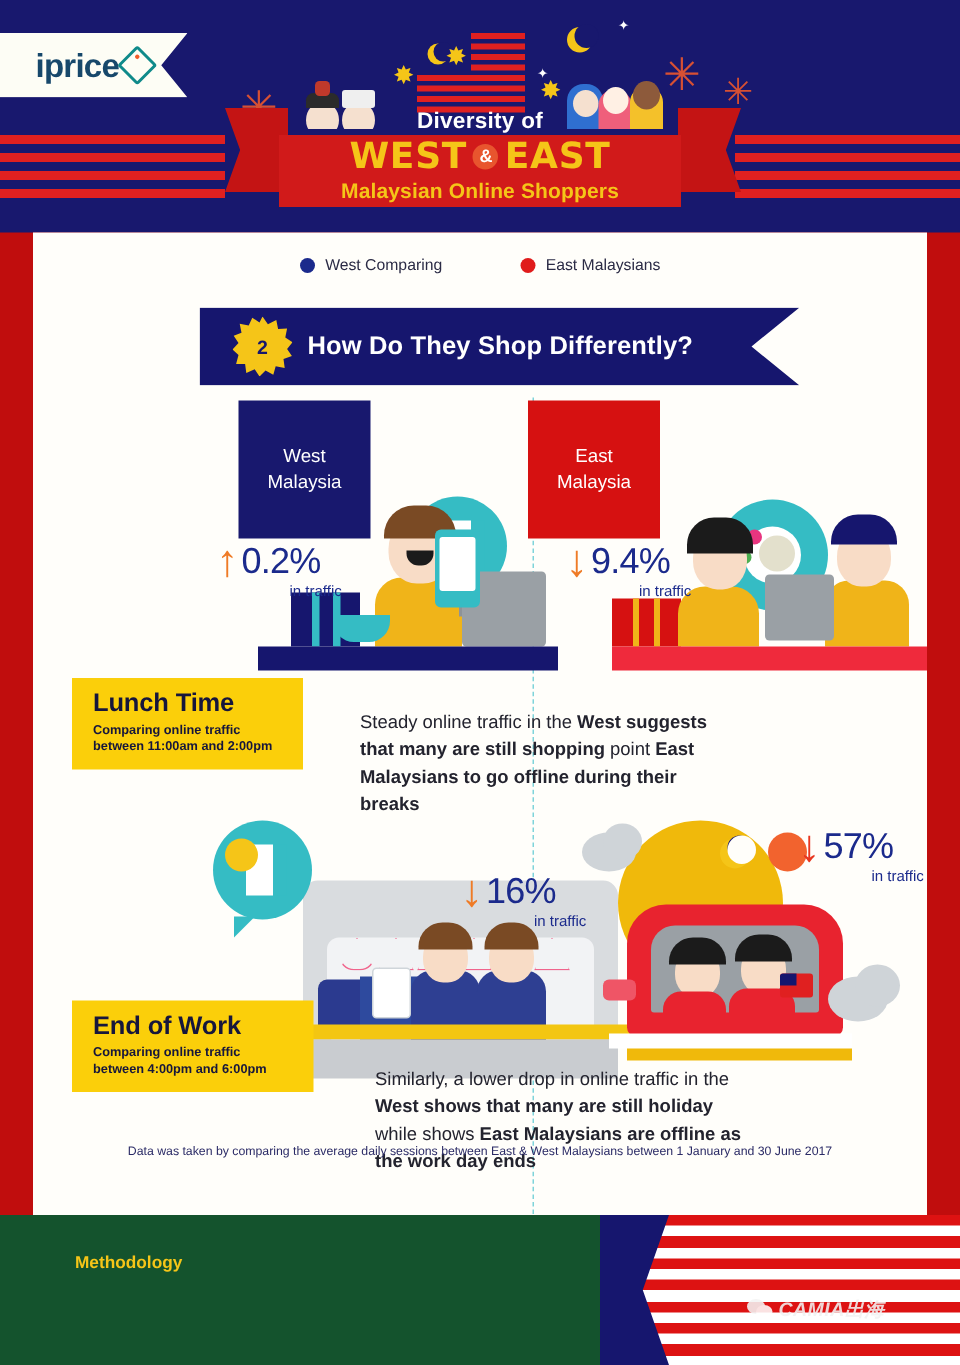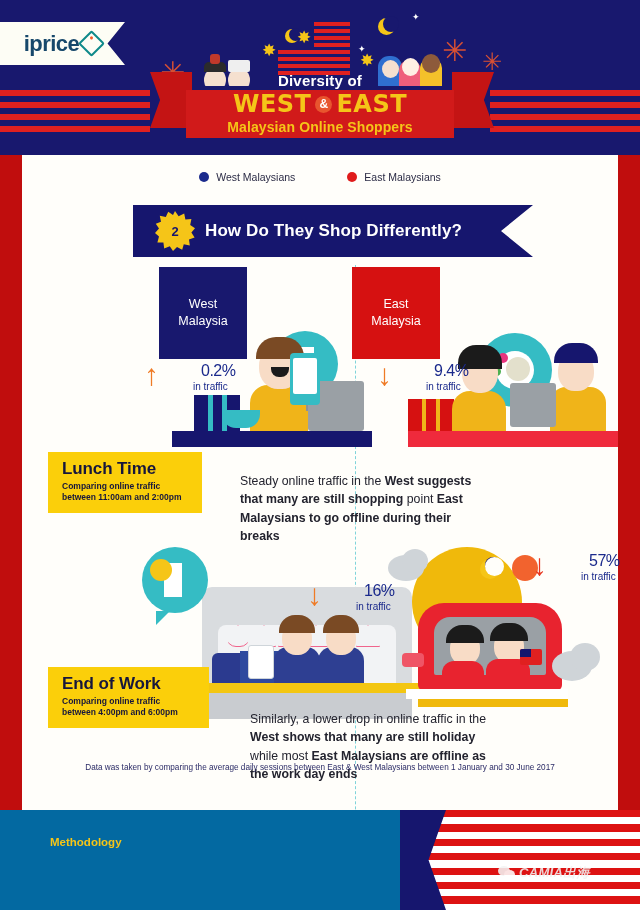--- a/index.html
+++ b/index.html
@@ -65,21 +65,21 @@
      color:#fff;font-size:12.5px;line-height:1.35;text-align:center;}
   .flagbox.west{left:137px;top:112px;background:#18186e;}
   .flagbox.east{left:330px;top:112px;background:#d61111;}
 
   .stat{position:absolute;display:flex;align-items:flex-start;gap:2px;}
   .arrow{font-size:30px;line-height:.78;font-weight:bold;}
   .arrow.up{color:#ef7b26;}
   .arrow.dn{color:#ef7b26;}
   .arrow.dnred{color:#e8361f;}
   .statnums{display:flex;flex-direction:column;}
-  .statval{font-size:16px;color:#1b2a8c;line-height:1;font-weight:400;letter-spacing:-.5px;margin-left:40px;}
+  .statval{font-size:24px;color:#1b2a8c;line-height:1;font-weight:400;letter-spacing:-.5px;}
   .statlbl{font-size:10px;color:#1b2a8c;font-weight:normal;margin-top:2px;margin-left:32px;}
 
   .yellowtag{position:absolute;background:#fbcf0a;padding:7px 12px 9px 14px;z-index:7;}
   .yellowtag .yt-title{font-size:17px;font-weight:bold;color:#16163c;letter-spacing:-.1px;}
   .yellowtag .yt-sub{font-size:8.5px;font-weight:bold;color:#16163c;line-height:1.35;margin-top:2px;}
 
   .para{position:absolute;font-size:12.3px;line-height:1.5;color:#23232e;}
   .para b{font-weight:bold;}
 
   .note{position:absolute;left:0;top:608px;width:596px;text-align:center;font-size:8.2px;color:#2b2b66;}
@@ -87,21 +87,21 @@
   
   .bar{position:absolute;}
   .circle{position:absolute;border-radius:50%;}
   .bubble{position:absolute;border-radius:50%;background:#35bcc4;}
   .bubble:after{content:"";position:absolute;left:14px;bottom:-12px;width:0;height:0;
      border-left:14px solid #35bcc4;border-bottom:14px solid transparent;}
   .head{position:absolute;border-radius:50% 50% 45% 45%;}
   .hair{position:absolute;}
 
   
-  .footer{position:absolute;left:0;top:810px;width:640px;height:100px;background:#0369a1;overflow:hidden;}
+  .footer{position:absolute;left:0;top:810px;width:640px;height:100px;background:#14532d;overflow:hidden;}
   .meth{position:absolute;left:50px;top:26px;width:330px;}
   .meth h3{margin:0 0 5px;font-size:11.5px;font-weight:bold;color:#f5c518;}
   .meth p{margin:0;font-size:8.2px;line-height:1.55;color:#dfe2f2;}
   .footflag{position:absolute;left:400px;top:0;width:240px;height:100px;background:#fff;}
   .footflag .fr{position:absolute;left:0;width:240px;height:7.2px;background:#dd1212;}
   .footchev{position:absolute;left:400px;top:0;width:46px;height:100px;background:#16166e;
      clip-path:polygon(0 0,100% 0,62% 50%,100% 100%,0 100%);z-index:3;}
   .wm{position:absolute;left:498px;top:54px;display:flex;align-items:center;gap:4px;z-index:4;opacity:.88;}
   .wm-ico{width:17px;height:14px;position:relative;}
   .wm-ico .b1{position:absolute;left:0;top:0;width:12px;height:10px;border-radius:50%;background:#f4f4f4;}
@@ -183,21 +183,21 @@
       <div class="t-sub">Malaysian Online Shoppers</div>
     </div>
   </div>
 
   <div class="frame">
     <div class="frame-inner">
 
       <div class="legend">
         <div class="lg">
           <span class="dot w"></span>
-          <span>West Malaysians</span>
+          <span>West Comparing</span>
         </div>
         <div class="lg">
           <span class="dot e"></span>
           <span>East Malaysians</span>
         </div>
       </div>
 
       <div class="sechead">
         <div class="starnum">
           <span>2</span>
@@ -352,21 +352,21 @@
         </span>
       </div>
 
       <div class="yellowtag" style="left:26px;top:512px;width:135px;">
         <div class="yt-title">End of Work</div>
         <div class="yt-sub" style="white-space:pre-line">Comparing online traffic
 between 4:00pm and 6:00pm</div>
       </div>
 
       <div class="para" style="left:228px;top:555px;width:248px;">
-        <span>Similarly, a lower drop in online traffic in the </span><b>West shows that many are still holiday </b><span>while most </span><b>East Malaysians are offline as the work day ends</b>
+        <span>Similarly, a lower drop in online traffic in the </span><b>West shows that many are still holiday </b><span>while shows </span><b>East Malaysians are offline as the work day ends</b>
       </div>
 
       <div class="note">Data was taken by comparing the average daily sessions between East &amp; West Malaysians between 1 January and 30 June 2017</div>
     </div>
   </div>
 
   <div class="footer">
     <div class="footflag">
       <div class="fr" style="top:0"></div>
         <div class="fr" style="top:14.4px"></div>

